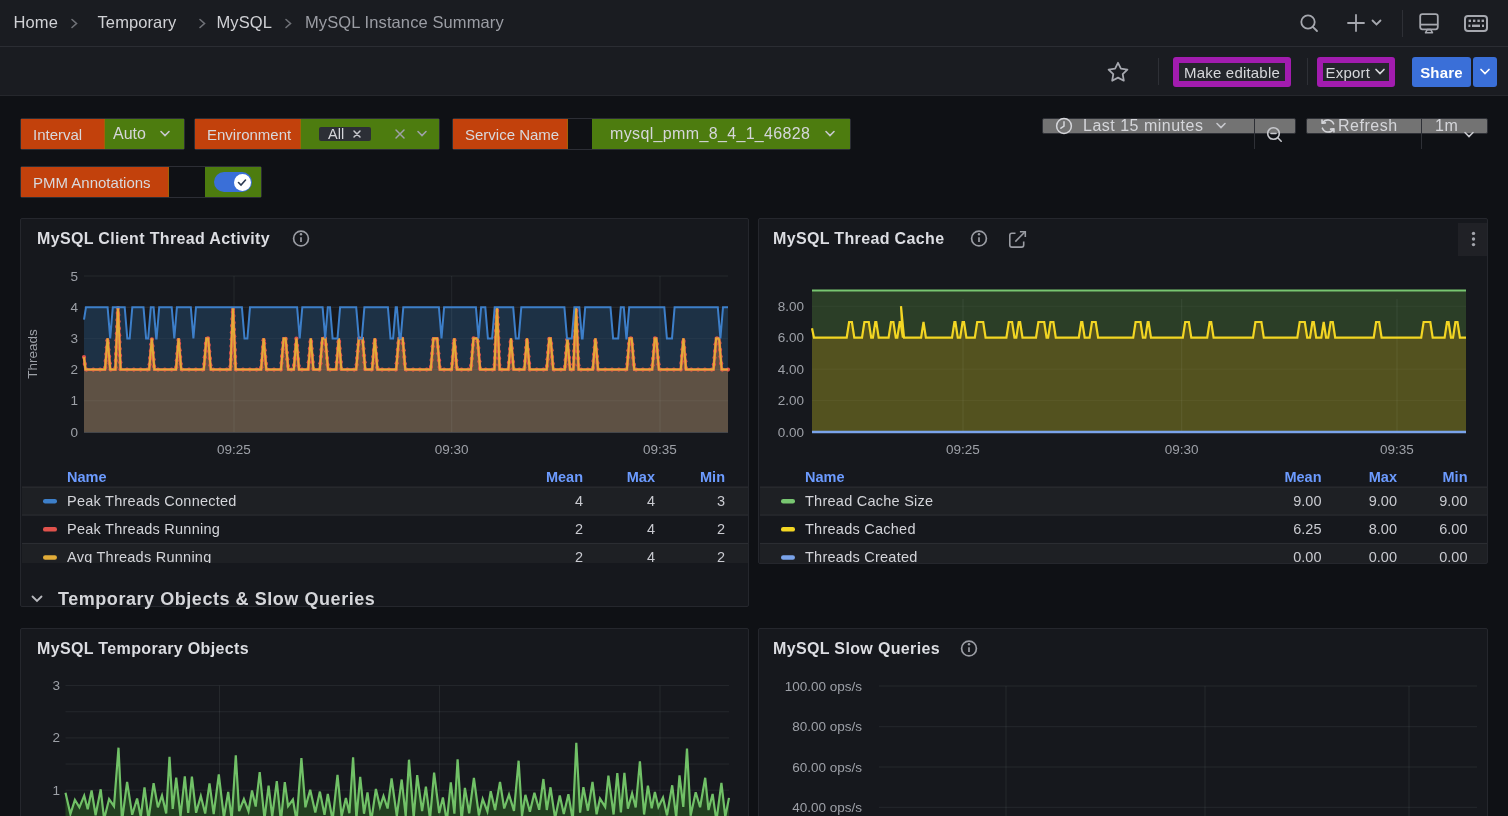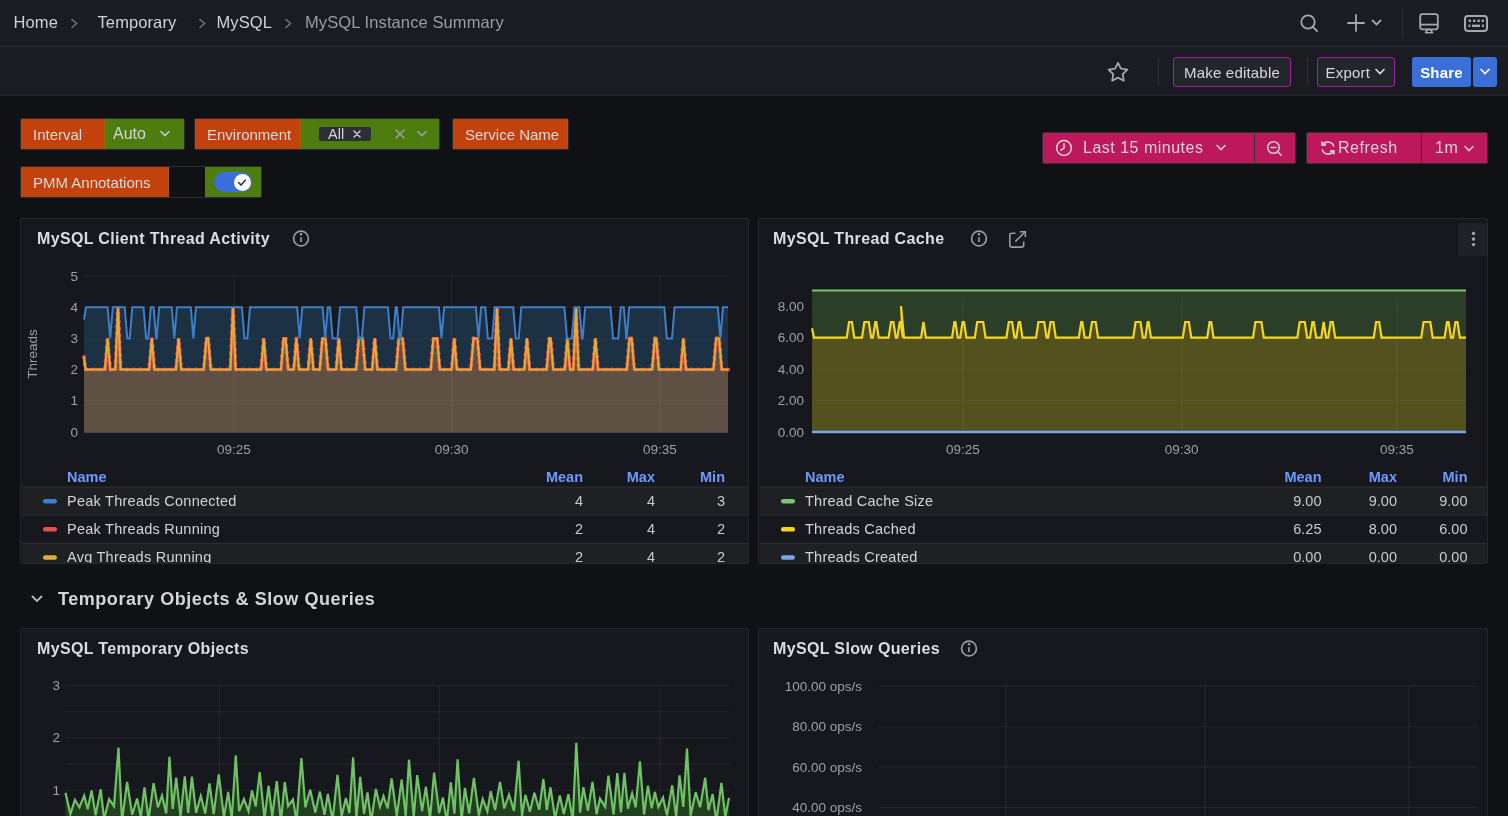--- a/index.html
+++ b/index.html
@@ -6,33 +6,33 @@
 html,body { width:1508px; height:816px; overflow:hidden; background:#0f1115;
   font-family:"Liberation Sans", sans-serif; }
 .abs { position:absolute; }
 #nav { position:absolute; left:0; top:0; width:1508px; height:47px;
   background:#1a1c21; border-bottom:1px solid #2b2d33;text-align:right; }
 .crumb { position:absolute; top:13px; font-size:16.5px; font-weight:400; color:#d0d1d5; letter-spacing:0.1px; }
 .crumb.last { color:#9b9da4; font-weight:400; }
 #actions { position:absolute; left:0; top:47px; width:1508px; height:49px;
   background:#1a1c21; border-bottom:1px solid #25272c; }
 .vdiv { position:absolute; width:1px; background:#2e3036; }
-.btn { position:absolute; top:10px; height:30px; background:#24262c; border:1px solid #a21caf;
+.btn { position:absolute; top:10px; height:30px; background:#24262c; border:6px solid #a21caf;
   border-radius:3px; color:#d7d8dc; font-size:15px; font-weight:500; letter-spacing:0.2px; display:flex;
   align-items:center; justify-content:center; }
 .bluebtn { background:#3a6fd8; border:none; color:#fff; }
 #content { position:absolute; left:0; top:96px; width:1508px; height:720px; background:#0f1115; }
 .ctl { position:absolute; height:32px; display:flex; border:1px solid #2c2e35; border-radius:2px; }
 .ctl .lab { background:#c2410c; color:#d8d9dd; font-size:15px; font-weight:500;
   display:flex; align-items:center; padding:0 12px; border-right:1px solid #a16207; white-space:nowrap;}
 .ctl .val { background:#4d7c0f; color:#d5d6da; font-size:16px; display:flex;
   align-items:center; white-space:nowrap;}
 .panel { position:absolute; background:#16181d; border:1px solid #25272d; border-radius:2px; }
 svg text { font-family:"Liberation Sans", sans-serif; }
-.tgroup { position:absolute; top:36px; height:32px; background:#be185d; border:1px solid #2e3036;
+.tgroup { position:absolute; top:22px; height:16px; background:#737373; border:1px solid #2e3036;
   border-radius:2px; display:flex; align-items:center; color:#d5d6da; font-size:16px; font-weight:500; letter-spacing:0.5px; }
 .chip { background:#2c2f36; border-radius:2px; height:14px; display:flex; align-items:center;
   color:#d5d6da; font-size:14.5px; padding:0 9px; }
 #sechdr { position:absolute; left:30px; top:588px; height:22px; display:flex; align-items:center;
   color:#d4d5d9; font-size:18px; font-weight:700; letter-spacing:0.55px;}
 </style>
 </head>
 <body>
 <div id="nav">
   <span class="crumb" style="left:13.5px;">Home</span>
@@ -118,20 +118,25 @@
       <svg style="margin-left:23px;" width="12" height="12" viewBox="0 0 12 12">
           <path d="M2 2 L10 10 M10 2 L2 10" stroke="#9fa1a8" stroke-width="1.5" stroke-linecap="round"></path>
         </svg>
       <svg style="margin-left:10px;" width="12" height="8" viewBox="0 0 12 8">
           <path d="M2 1.5 L6 5.5 L10 1.5" stroke="#9fa1a8" stroke-width="1.6" fill="none" stroke-linecap="round"></path>
         </svg>
     </div>
   </div>
   <div class="ctl" style="left:452px;top:22px;gap:24px;">
     <div class="lab" style="width:115px;">Service Name</div>
+    <div class="val" style="width:258px;padding:0 14px 0 18px;justify-content:space-between;font-size:16px;letter-spacing:0.35px;">mysql_pmm_8_4_1_46828
+      <svg width="12" height="8" viewBox="0 0 12 8">
+          <path d="M2 1.5 L6 5.5 L10 1.5" stroke="#c7c8cd" stroke-width="1.6" fill="none" stroke-linecap="round"></path>
+        </svg>
+    </div>
   </div>
 
   <div class="ctl" style="left:20px;top:70px;gap:36px;">
     <div class="lab" style="width:148px;">PMM Annotations</div>
     <div class="val" style="width:56px;justify-content:center;">
       <div style="position:relative;width:38px;height:20px;background:#3a6fd8;border-radius:10px;">
         <div style="position:absolute;right:1.5px;top:1.5px;width:17px;height:17px;background:#fff;border-radius:50%;"></div>
         <svg style="position:absolute;right:4px;top:4.5px;" width="12" height="11" viewBox="0 0 12 11">
             <path d="M2.5 5.5 L5 8 L9.5 3" stroke="#2b3950" stroke-width="1.6" fill="none" stroke-linecap="round"></path>
           </svg>
@@ -163,21 +168,21 @@
       <path d="M11.6 12.1 L14.8 11.7 L15.0 14.9"></path>
       </svg>
     <span style="margin-left:1px;">Refresh</span>
     <div style="position:absolute;left:114px;top:0;width:1px;height:30px;background:#2e3036;"></div>
     <span style="position:absolute;left:128px;">1m</span>
     <svg style="position:absolute;left:156px;top:12px;" width="12" height="8" viewBox="0 0 12 8">
         <path d="M2 1.5 L6 5.5 L10 1.5" stroke="#c7c8cd" stroke-width="1.6" fill="none" stroke-linecap="round"></path>
       </svg>
   </div>
 
-  <div class="panel" style="left:20px;top:122px;width:729px;height:346px;">
+  <div class="panel" style="left:20px;top:122px;width:729px;height:389px;">
     <svg width="727" height="344" viewBox="0 0 727 344">
         <text x="16" y="24.5" font-size="16" font-weight="700" fill="#dcdde2" letter-spacing="0.35">MySQL Client Thread Activity</text>
         <g stroke="#9a9ca3" fill="none" stroke-width="1.7">
           <circle cx="280" cy="19.5" r="7.4"></circle>
           <line x1="280" y1="18.3" x2="280" y2="23.1"></line>
         </g>
         <circle cx="280" cy="15.3" r="1.2" fill="#9a9ca3"></circle>
         <text x="16" y="135" font-size="13.5" fill="#9da0a7" text-anchor="middle" transform="rotate(-90 16 135)">Threads</text>
         <text x="57" y="217.5" font-size="13.5" fill="#9da0a7" text-anchor="end">0</text>
         <text x="57" y="186.3" font-size="13.5" fill="#9da0a7" text-anchor="end">1</text>

